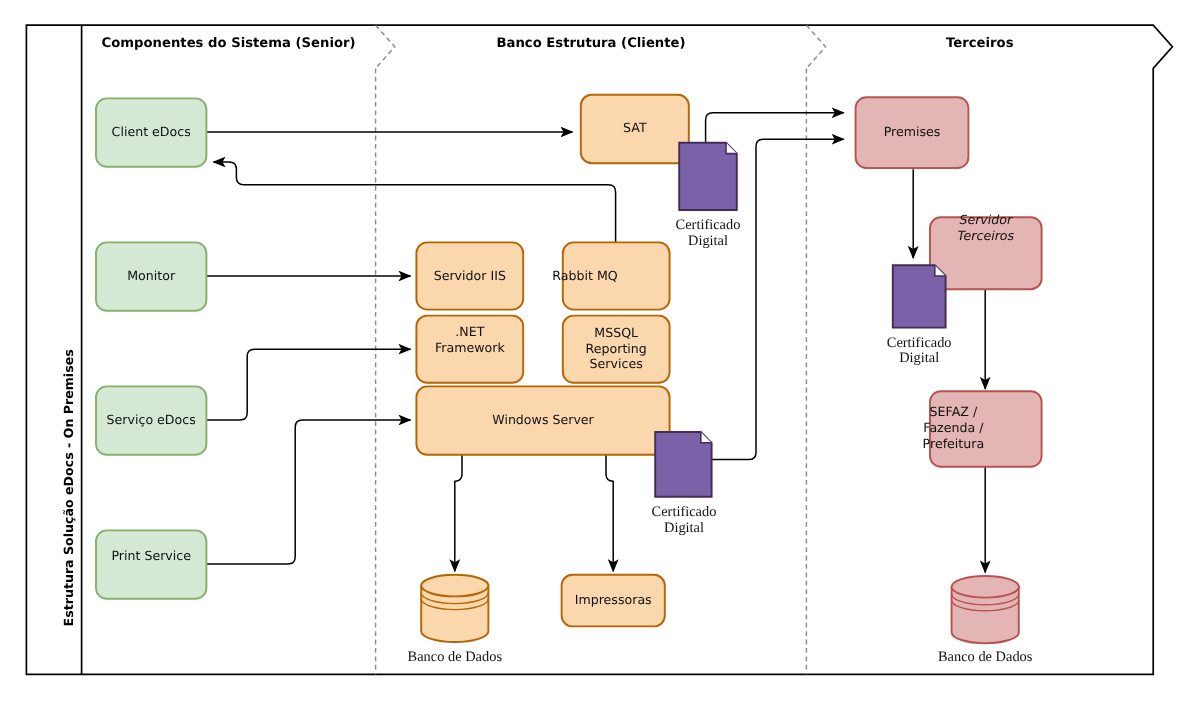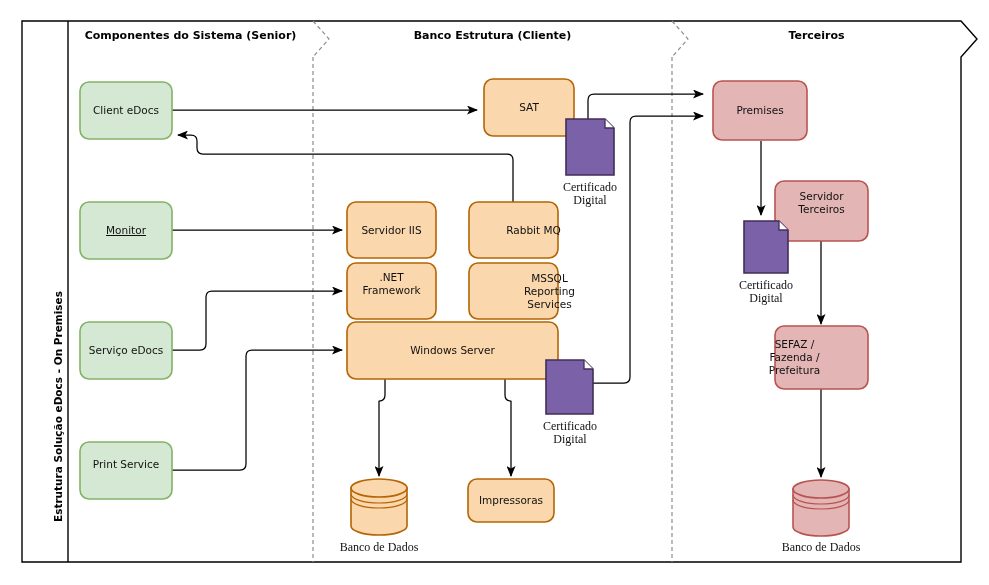--- a/index.html
+++ b/index.html
@@ -151,37 +151,37 @@
     </g>
   </svg>
 
   <div class="pool-title" style="left:52px; top:522px; transform:rotate(-90deg);">Estrutura Solução eDocs - On Premises</div>
 
   <div class="lane-title" style="left:68px; top:29px; width:245px;">Componentes do Sistema (Senior)</div>
   <div class="lane-title" style="left:313px; top:29px; width:359px;">Banco Estrutura (Cliente)</div>
   <div class="lane-title" style="left:672px; top:29px; width:289px;">Terceiros</div>
 
   <div class="node-label" style="left:80px; top:82px; width:92px; height:57px;">Client eDocs</div>
-  <div class="node-label" style="left:80px; top:202px; width:92px; height:57px;text-decoration:underline;">Monitor</div>
+  <div class="node-label" style="left:80px; top:202px; width:92px; height:57px;">Monitor</div>
   <div class="node-label" style="left:80px; top:322px; width:92px; height:57px;border-radius:28px;">Serviço eDocs</div>
   <div class="node-label" style="left:80px; top:442px; width:92px; height:44px;">Print Service</div>
 
   <div class="node-label" style="left:484px; top:79px; width:90px; height:57px;">SAT</div>
   <div class="node-label" style="left:347px; top:202px; width:89px; height:56px;">Servidor IIS</div>
   <div class="node-label" style="left:347px; top:263px; width:89px; height:42px;">.NET
 Framework</div>
-  <div class="node-label" style="left:496px; top:202px; width:75px; height:56px;">Rabbit MQ</div>
-  <div class="node-label" style="left:469px; top:263px; width:89px; height:56px;margin-left:36px;">MSSQL
+  <div class="node-label" style="left:450px; top:202px; width:75px; height:56px;">Rabbit MQ</div>
+  <div class="node-label" style="left:469px; top:263px; width:89px; height:56px;">MSSQL
 Reporting
 Services</div>
   <div class="node-label" style="left:347px; top:322px; width:211px; height:57px;">Windows Server</div>
   <div class="node-label" style="left:468px; top:479px; width:86px; height:43px;">Impressoras</div>
 
   <div class="node-label" style="left:713px; top:81px; width:94px; height:59px;">Premises</div>
-  <div class="node-label" style="left:775px; top:181px; width:93px; height:44px;">Servidor
+  <div class="node-label" style="left:775px; top:169px; width:93px; height:44px;font-style:italic;">Servidor
 Terceiros</div>
   <div class="node-label" style="left:748px; top:326px; width:93px; height:63px;">SEFAZ /
 Fazenda /
 Prefeitura</div>
 
   <div class="cap-label" style="left:530px; top:181px; width:120px;">Certificado
 Digital</div>
   <div class="cap-label" style="left:510px; top:420px; width:120px;">Certificado
 Digital</div>
   <div class="cap-label" style="left:706px; top:279px; width:120px;">Certificado

